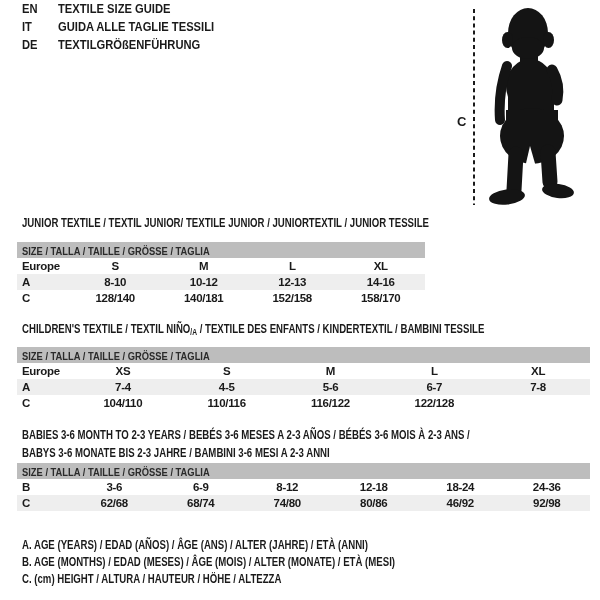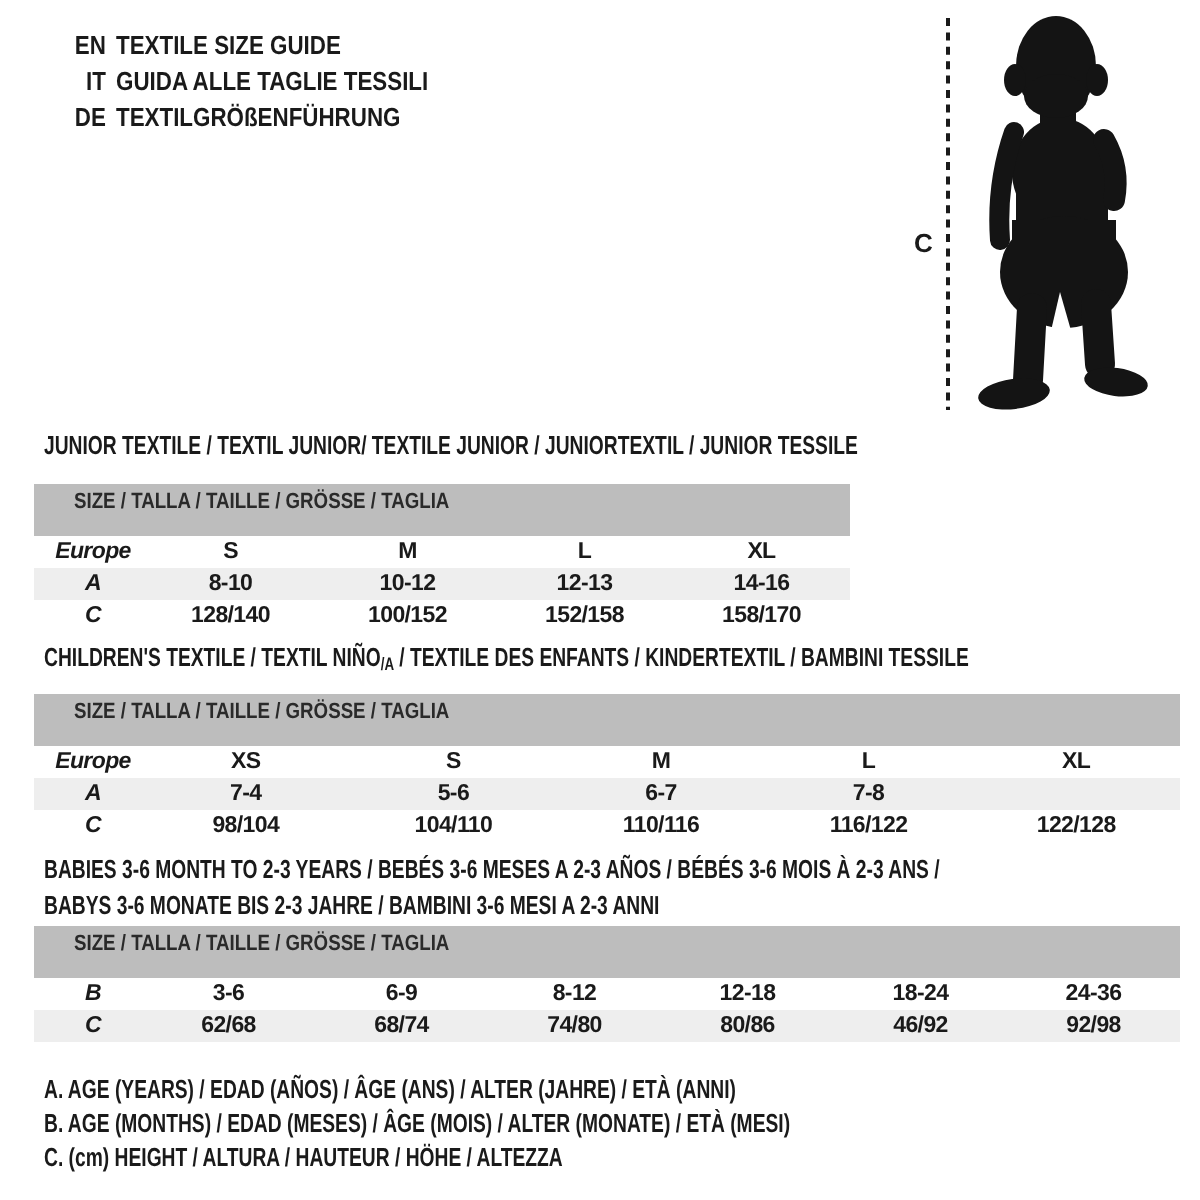--- a/index.html
+++ b/index.html
@@ -3,21 +3,21 @@
 <meta charset="utf-8">
 <style>
   html,body { margin:0; padding:0; background:#ffffff; }
   .canvas {
     position:relative; width:600px; height:600px; background:#ffffff;
     font-family:"Liberation Sans","DejaVu Sans",sans-serif;
     color:#1a1a1a; overflow:hidden;
   }
 
   
-  .lang-list { position:absolute; left:22px; top:14px;text-align:right; }
+  .lang-list { position:absolute; left:22px; top:0; }
   .lang-row { display:flex; height:18px; line-height:18px; }
   .lang-code, .lang-label {
     font-weight:bold; font-size:13px; white-space:nowrap;
     transform:scaleX(.86); transform-origin:left center;
   }
   .lang-code { width:36px; flex:0 0 36px; }
 
   
   .sec-title {
     position:absolute; left:22px; font-weight:bold; font-size:13px;
@@ -28,34 +28,34 @@
 
   .legend { position:absolute; left:22px; top:536px; }
   .legend-line {
     font-weight:bold; font-size:13px; white-space:nowrap; height:17px;
     line-height:17px; transform:scaleX(.74); transform-origin:left center;
   }
 
   
   .size-table { position:absolute; left:17px; }
   .tbl-header {
-    height:26px; line-height:16px; background:#bdbdbd;
-    padding-left:20px; box-sizing:border-box;
+    height:16px; line-height:16px; background:#bdbdbd;
+    padding-left:5px; box-sizing:border-box;
   }
   .hdr-text {
     display:inline-block; font-weight:bold; font-size:11px;
     white-space:nowrap; transform:scaleX(.85); transform-origin:left center;
     color:#2a2a2a;
   }
   .tbl-row { display:grid; height:16px; line-height:16px; }
   .junior  .tbl-row { grid-template-columns:54px repeat(4,1fr); }
   .children .tbl-row { grid-template-columns:54px repeat(5,1fr); }
   .babies  .tbl-row { grid-template-columns:54px repeat(6,1fr); }
   .cell { font-weight:bold; font-size:11.5px; text-align:center; letter-spacing:-0.3px; }
-  .cell.label { text-align:center; padding-left:5px;font-style:italic; }
+  .cell.label { text-align:left; padding-left:5px; }
   .striped { background:#eeeeee; }
 
   
   .figure { position:absolute; left:450px; top:4px; width:150px; height:206px; }
 </style>
 </head>
 <body>
 
 <div class="canvas">
 
@@ -116,21 +116,21 @@
     <div class="tbl-row striped">
       <span class="cell label">A</span>
       <span class="cell">8-10</span>
       <span class="cell">10-12</span>
       <span class="cell">12-13</span>
       <span class="cell">14-16</span>
     </div>
     <div class="tbl-row">
       <span class="cell label">C</span>
       <span class="cell">128/140</span>
-      <span class="cell">100/152</span>
+      <span class="cell">140/181</span>
       <span class="cell">152/158</span>
       <span class="cell">158/170</span>
     </div>
   </div>
 
   <div class="sec-title" style="top:320px;">
     <span>CHILDREN'S TEXTILE / TEXTIL NIÑO</span><span class="sub-a">/A</span><span> / TEXTILE DES ENFANTS / KINDERTEXTIL / BAMBINI TESSILE</span>
   </div>
   <div class="size-table children" style="top:347px; width:573px;">
     <div class="tbl-header">
@@ -140,27 +140,27 @@
       <span class="cell label">Europe</span>
       <span class="cell">XS</span>
       <span class="cell">S</span>
       <span class="cell">M</span>
       <span class="cell">L</span>
       <span class="cell">XL</span>
     </div>
     <div class="tbl-row striped">
       <span class="cell label">A</span>
       <span class="cell">7-4</span>
+      <span class="cell">4-5</span>
       <span class="cell">5-6</span>
       <span class="cell">6-7</span>
       <span class="cell">7-8</span>
     </div>
     <div class="tbl-row">
       <span class="cell label">C</span>
-      <span class="cell">98/104</span>
       <span class="cell">104/110</span>
       <span class="cell">110/116</span>
       <span class="cell">116/122</span>
       <span class="cell">122/128</span>
     </div>
   </div>
 
   <div class="sec-title" style="top:426px;">
     <div>BABIES 3-6 MONTH TO 2-3 YEARS / BEBÉS 3-6 MESES A 2-3 AÑOS / BÉBÉS 3-6 MOIS À 2-3 ANS /</div>
     <div>BABYS 3-6 MONATE BIS 2-3 JAHRE / BAMBINI 3-6 MESI A 2-3 ANNI</div>

